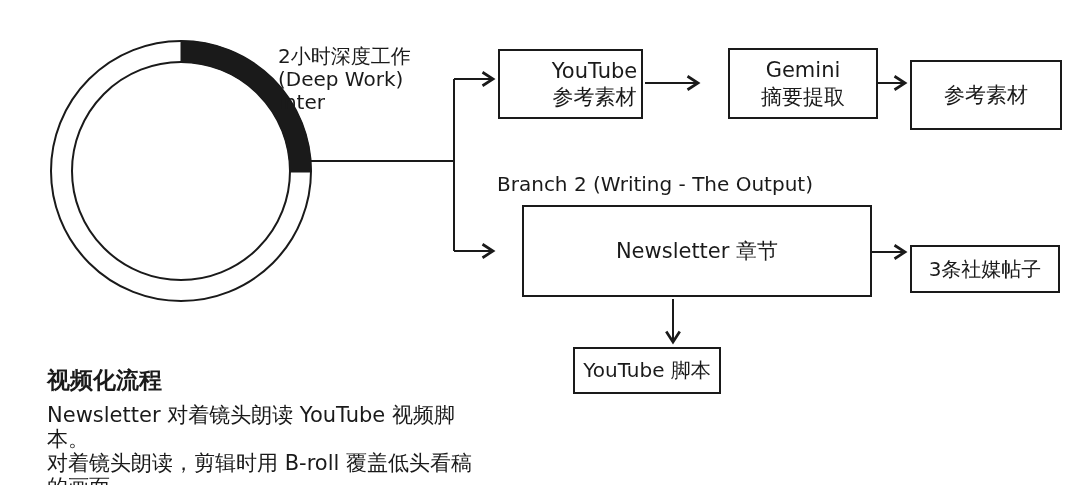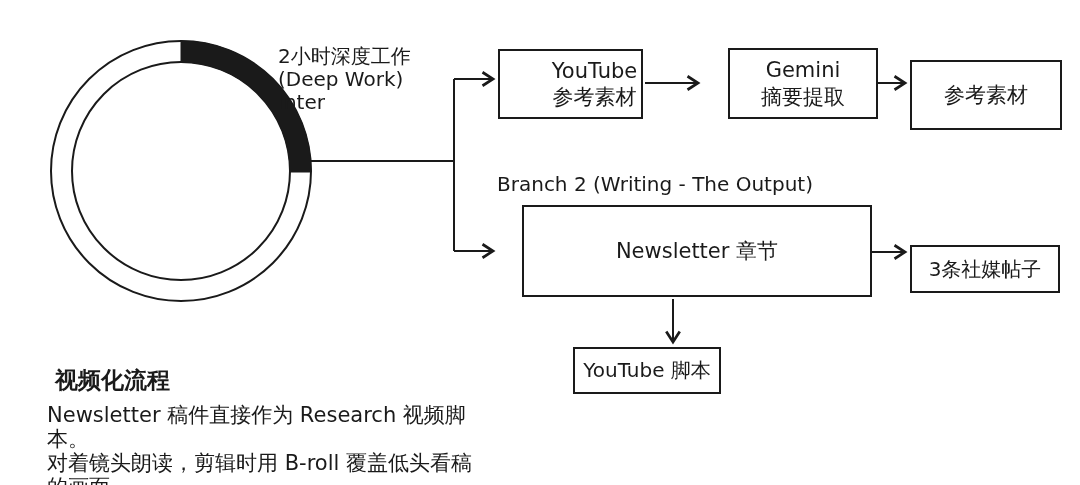--- a/index.html
+++ b/index.html
@@ -59,21 +59,21 @@
     line-height: 23px;
   }
 
   .footer {
     position: absolute;
     left: 47px; top: 365px; width: 440px;
   }
   .footer-heading {
     font-size: 23px;
     font-weight: bold;
-    margin: 0 0 7px 8px;
+    margin: 0 0 7px 0;
   }
   .footer-line {
     font-size: 21px;
     line-height: 24px;
   }
 </style>
 </head>
 <body>
 
 <div class="canvas">
@@ -128,18 +128,18 @@
   </div>
   <div class="node node-social">
     <span>3条社媒帖子</span>
   </div>
   <div class="node node-script">
     <span>YouTube 脚本</span>
   </div>
 
   <div class="footer">
     <div class="footer-heading">视频化流程</div>
-    <div class="footer-line">Newsletter 稿件直接作为 Research 视频脚本。</div>
+    <div class="footer-line">Newsletter 对着镜头朗读 YouTube 视频脚本。</div>
     <div class="footer-line">对着镜头朗读，剪辑时用 B-roll 覆盖低头看稿</div>
     <div class="footer-line">的画面。</div>
   </div>
 
 </div>
 
 </body></html>

